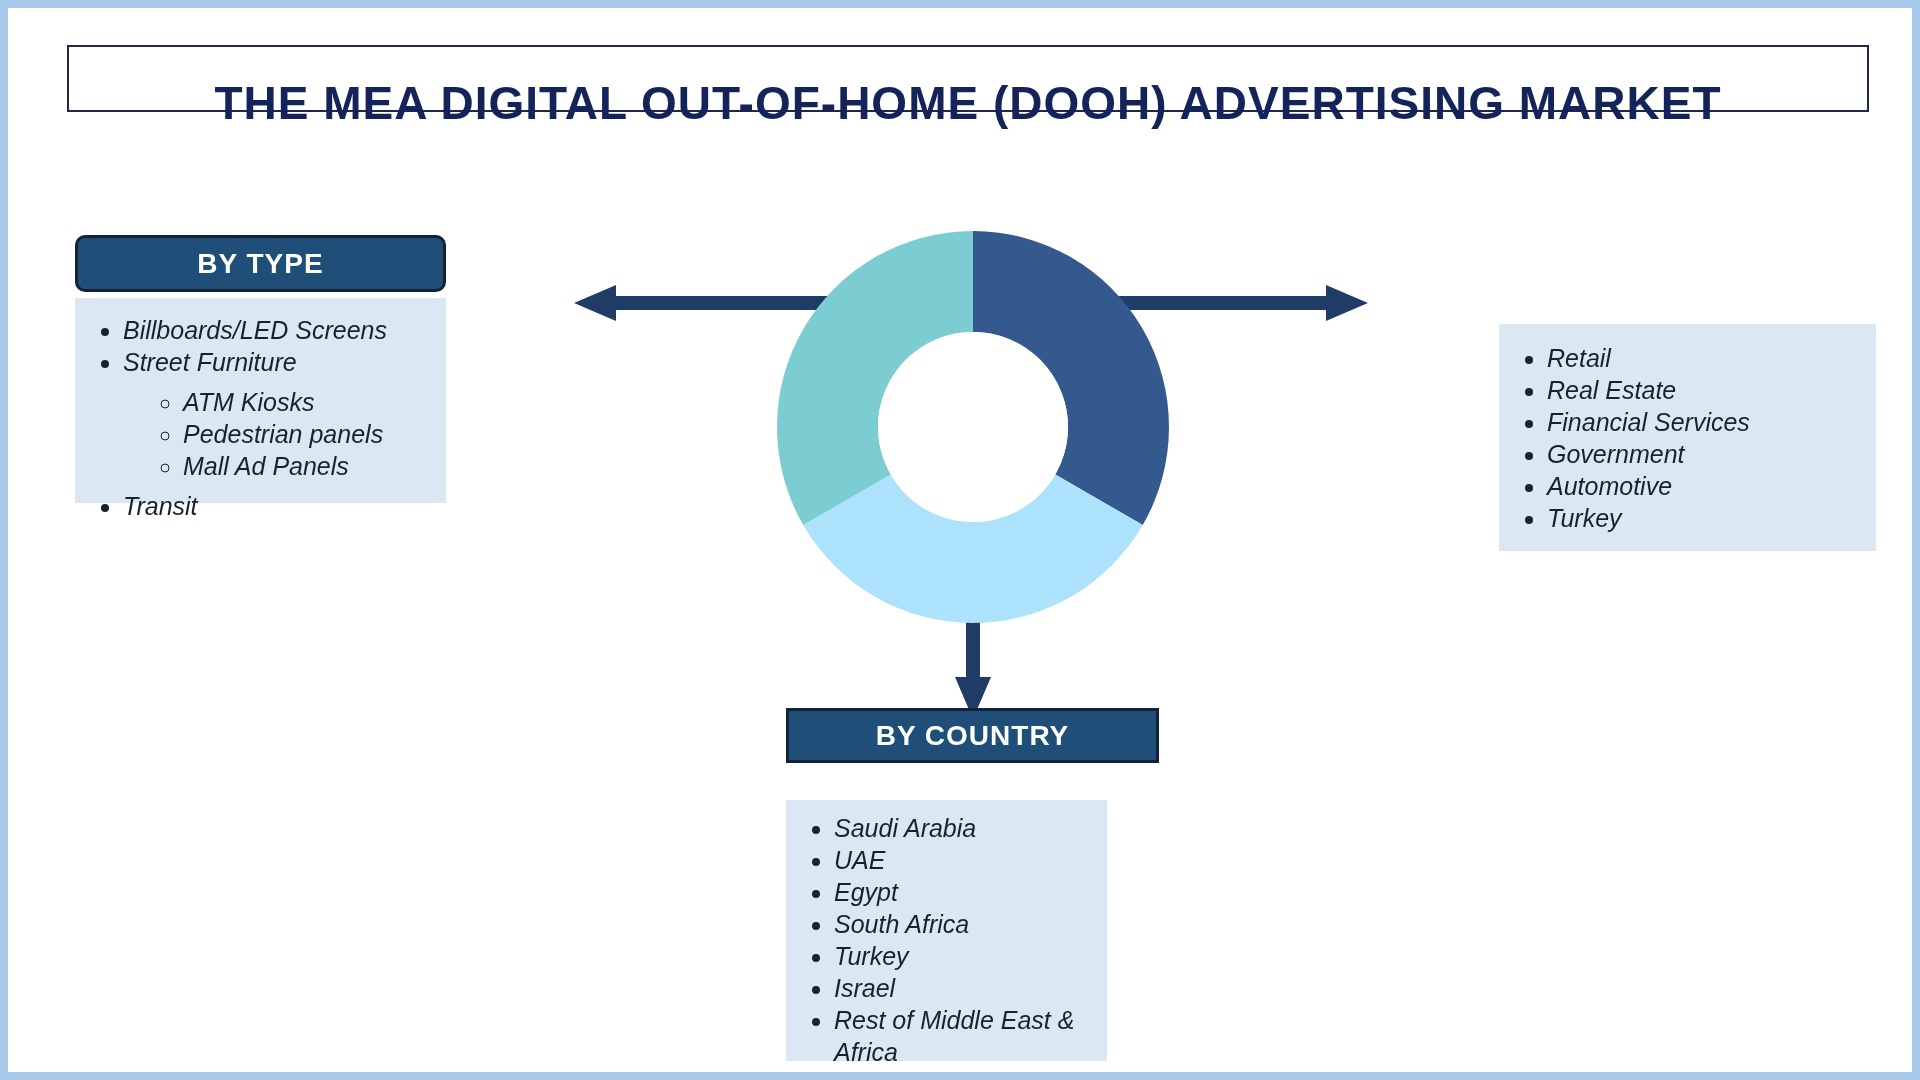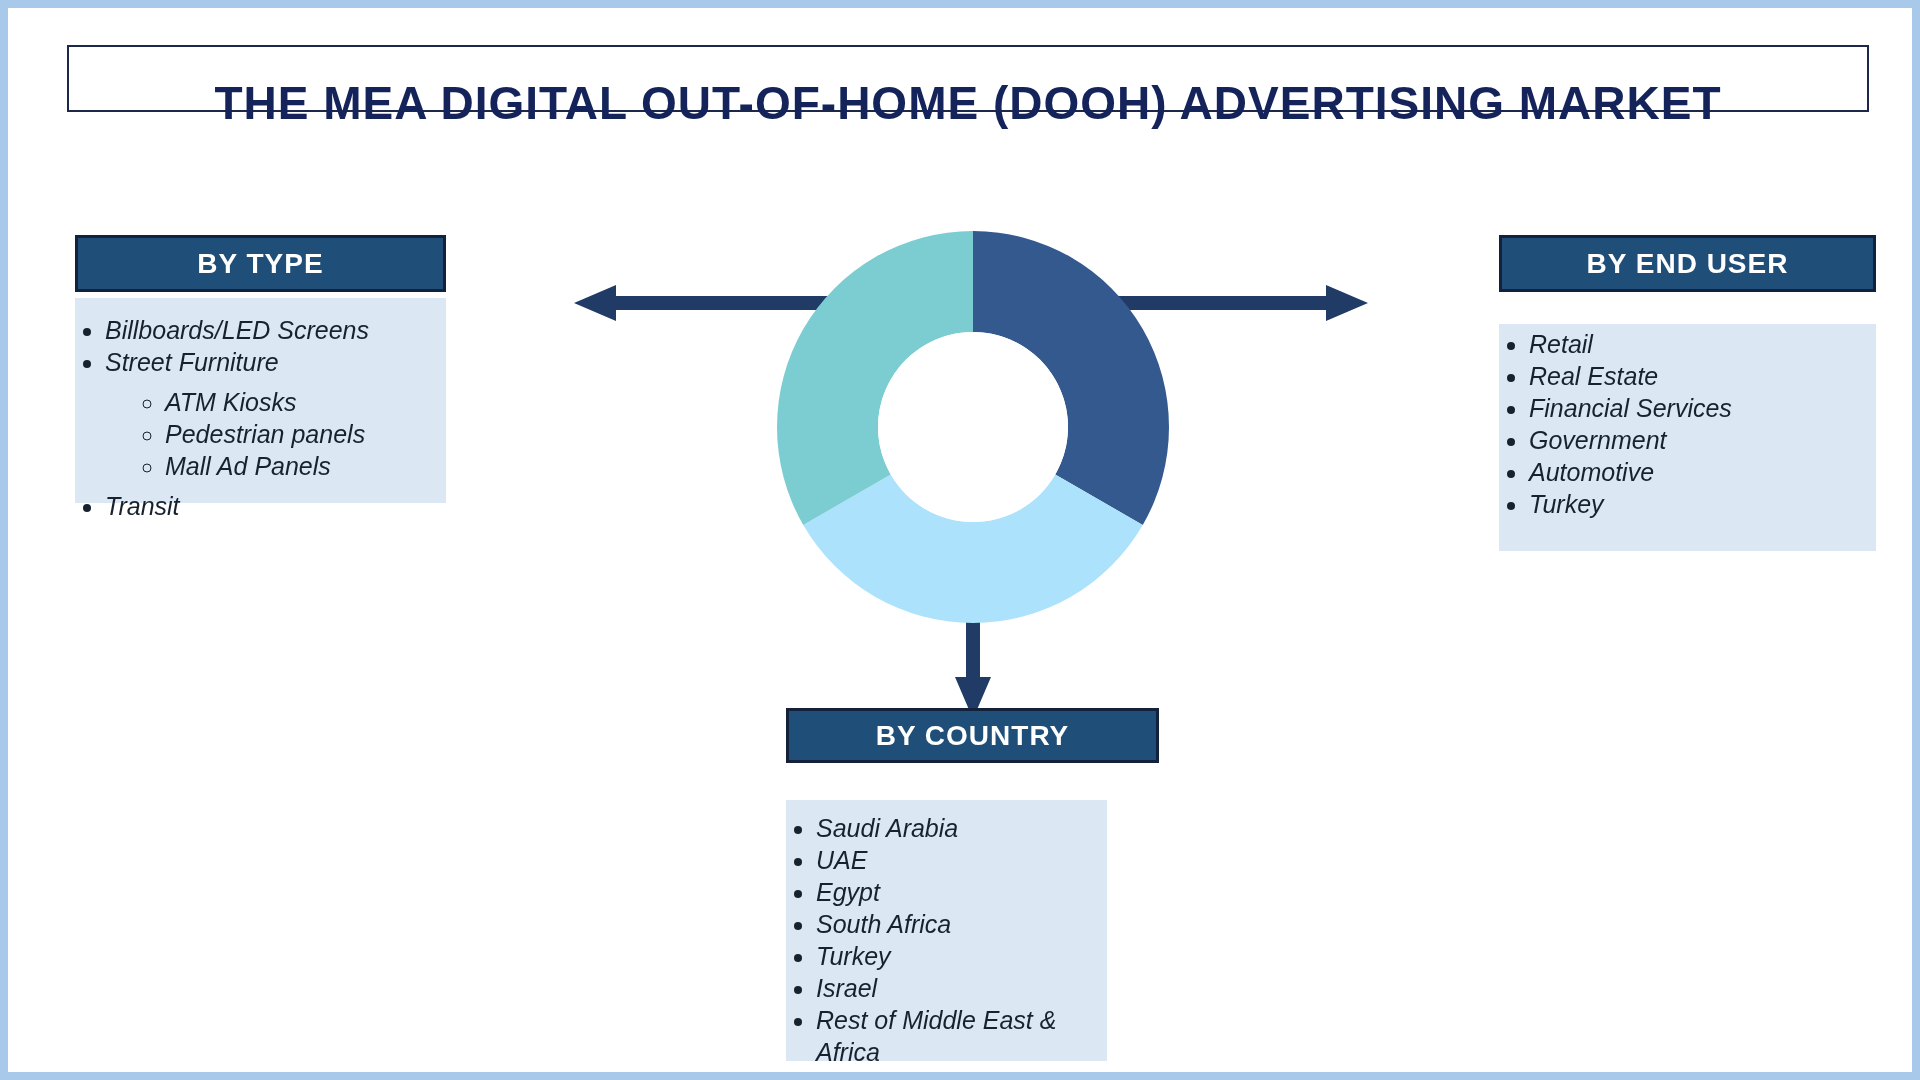--- a/index.html
+++ b/index.html
@@ -36,30 +36,30 @@
     color:var(--header_text, #FFFFFF);
     font-weight:bold; font-size:28px; letter-spacing:1px;
     display:flex; align-items:center; justify-content:center;
   }
   .seg-panel {
     position:absolute;
     background:var(--panel_bg, #DCE7F4);
     color:var(--panel_text, #18222F);
     font-style:italic; font-size:25px;
   }
-  .seg-panel ul { list-style:disc; margin:16px 0 0 0; padding-left:30px; }
+  .seg-panel ul { list-style:disc; margin:16px 0 0 0; padding-left:48px; }
   .seg-panel li { line-height:32px; }
   .seg-panel ul.sub-list { list-style:circle; margin:8px; padding-left:52px; }
 
-  #by-type-header     { left:67px;   top:227px; width:371px; height:57px; }
+  #by-type-header     { left:67px;   top:227px; width:371px; height:57px;border-radius:10px; }
   #by-type-panel      { left:67px;   top:290px; width:371px; height:205px; }
 
   #by-end-user-header { left:1491px; top:227px; width:377px; height:57px; }
   #by-end-user-panel  { left:1491px; top:316px; width:377px; height:227px; }
-  #by-end-user-panel ul { margin-top:4px; }
+  #by-end-user-panel ul { margin-top:18px; }
 
   #by-country-header  { left:778px;  top:700px; width:373px; height:55px; }
   #by-country-panel   { left:778px;  top:792px; width:321px; height:261px; }
   #by-country-panel ul { margin-top:12px; }
 
   .arrow-svg { position:absolute; }
   #left-arrow  { left:566px;  top:275px; }
   #right-arrow { left:1096px; top:275px; }
   #down-arrow  { left:945px;  top:607px; }
 
@@ -99,23 +99,20 @@
         <li>Billboards/LED Screens</li>
         <li>Street Furniture<ul class="sub-list">
             <li>ATM Kiosks</li>
             <li>Pedestrian panels</li>
             <li>Mall Ad Panels</li>
           </ul></li>
         <li>Transit</li>
       </ul>
   </div>
 
-  <div id="by-end-user-header" class="seg-header">
-    <span>BY END USER</span>
-  </div>
   <div id="by-end-user-panel" class="seg-panel">
     <ul>
         <li>Retail</li>
         <li>Real Estate</li>
         <li>Financial Services</li>
         <li>Government</li>
         <li>Automotive</li>
         <li>Turkey</li>
       </ul>
   </div>

